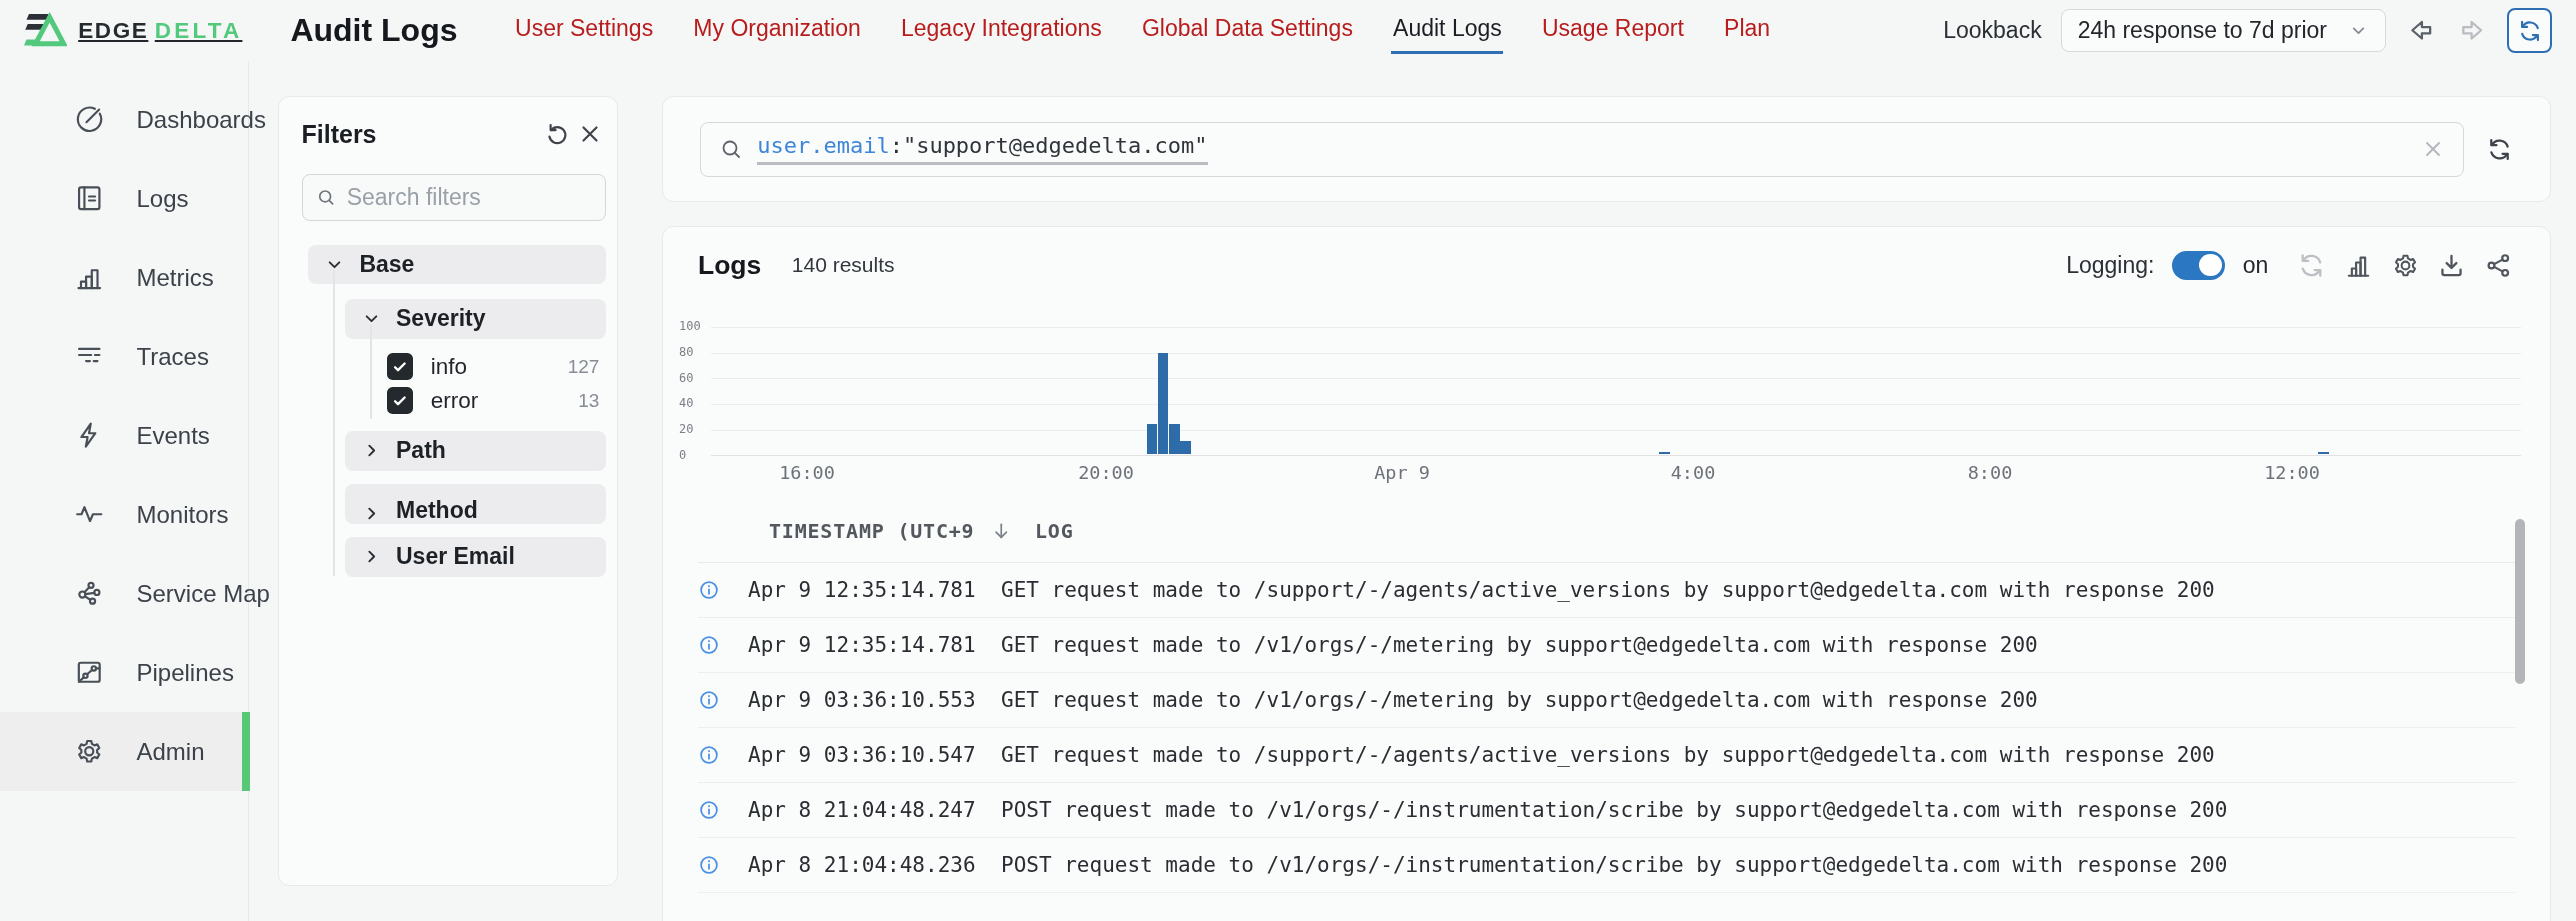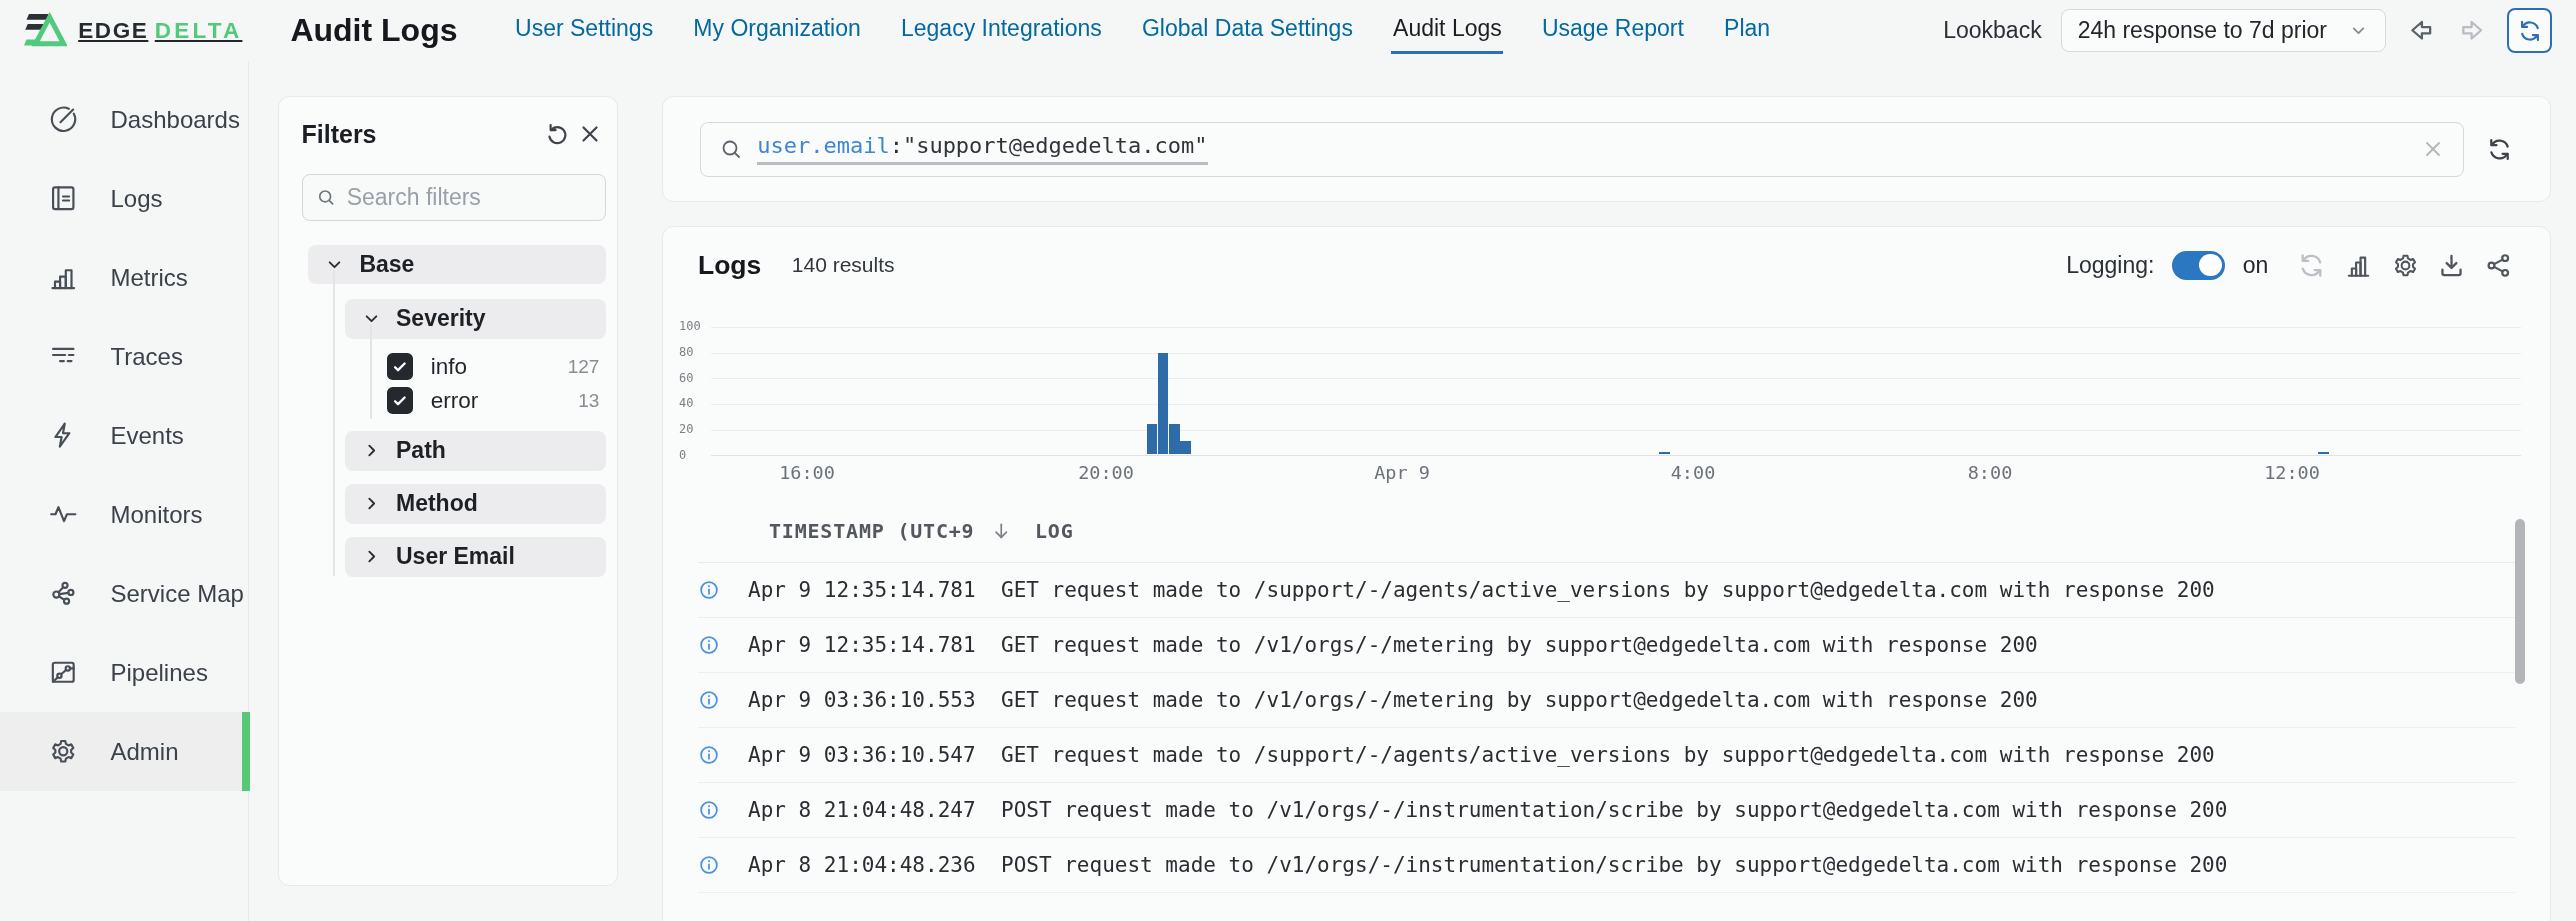--- a/index.html
+++ b/index.html
@@ -9,39 +9,39 @@
 
   
   .topbar { position:absolute; left:0; top:0; width:2576px; height:61px;
             display:flex; align-items:center; padding:0 24px; background:#f5f6f6; }
   .logo { display:flex; align-items:center; gap:11.2px; margin-right:48px;text-decoration:underline; }
   .logo-mark { width:43px; height:37px; }
   .logo-text { font-size:22.5px; font-weight:bold; letter-spacing:1.6px; color:#262b30; white-space:nowrap; }
   .logo-text .green { color:#53c97d; letter-spacing:3.2px; margin-left:6.4px; }
   .page-title { font-size:32px; font-weight:bold; color:#15181c; margin-right:56px; white-space:nowrap; }
   .top-nav { display:flex; align-items:center; gap:37px; height:61px; }
-  .nav-item { font-size:23px; color:#0369a1; cursor:pointer; padding:8px 1.6px 9.6px;
+  .nav-item { font-size:23px; color:#b91c1c; cursor:pointer; padding:8px 1.6px 9.6px;
               border-bottom:3.2px solid transparent; white-space:nowrap; }
   .nav-item.active { color:#1b1f24; font-weight:500; border-bottom-color:#2e6fb4; }
   .topbar-right { margin-left:auto; display:flex; align-items:center; gap:19px; }
   .lookback-label { font-size:23px; color:#2b3036; }
   .lookback-select { height:43px; border:1.6px solid #d7d9db; border-radius:8px; background:#fafbfb;
                      display:flex; align-items:center; gap:21px; padding:0 16px; cursor:pointer; }
   .lookback-select .val { font-size:23px; color:#23272c; white-space:nowrap; }
   .icon-btn { width:32px; height:32px; display:flex; align-items:center; justify-content:center; cursor:pointer; }
   .nav-arrow { color:#5a6068; }
   .nav-arrow.disabled { color:#b9bcc1; }
   .refresh-btn { width:45px; height:45px; border:2.4px solid #2e6fb4; border-radius:8px; color:#2e6fb4;
                  display:flex; align-items:center; justify-content:center; cursor:pointer; background:#fafbfb; }
 
   
   .sidebar { position:absolute; left:0; top:61px; width:249px; bottom:0;
              background:#f5f6f6; border-right:1.6px solid #e7e8ea; padding-top:19px; }
   .side-item { position:relative; height:79px; display:flex; align-items:center; gap:32px;
-               padding-left:48px; cursor:pointer; }
+               padding-left:74px; cursor:pointer; }
   .side-item .sicon { width:30.5px; height:30.5px; color:#494f57; flex:0 0 30.5px; }
   .side-item .slabel { font-size:24px; color:#3c424a; white-space:nowrap; }
   .side-item.active { background:#eeeeef; }
   .side-item.active::after { content:""; position:absolute; right:-1.6px; top:0; bottom:0; width:7.2px; background:#56c878; }
 
   
   .card { position:absolute; background:#fafbfb; border:1.6px solid #e8e9eb; border-radius:11.2px; }
 
   
   .filters-panel { left:278px; top:96px; width:340px; height:790px; padding:21px 11.2px 0 22.5px; }
@@ -349,21 +349,21 @@
     </div>
   <div>
 
       <div class="pill sub" style="margin-top:13px;">
         <svg width="21" height="21" viewBox="0 0 24 24" fill="none" stroke="currentColor" stroke-width="2.2" stroke-linecap="round" stroke-linejoin="round">
           <path d="M9.5 6.5 15 12l-5.5 5.5"></path>
         </svg>
         <span class="plabel">Path</span>
       </div>
 
-      <div class="pill sub" style="margin-top:13px;">
+      <div class="pill sub" style="margin-top:13px;align-items:flex-end;">
         <svg width="21" height="21" viewBox="0 0 24 24" fill="none" stroke="currentColor" stroke-width="2.2" stroke-linecap="round" stroke-linejoin="round">
           <path d="M9.5 6.5 15 12l-5.5 5.5"></path>
         </svg>
         <span class="plabel">Method</span>
       </div>
 
       <div class="pill sub" style="margin-top:13px;">
         <svg width="21" height="21" viewBox="0 0 24 24" fill="none" stroke="currentColor" stroke-width="2.2" stroke-linecap="round" stroke-linejoin="round">
           <path d="M9.5 6.5 15 12l-5.5 5.5"></path>
         </svg>

